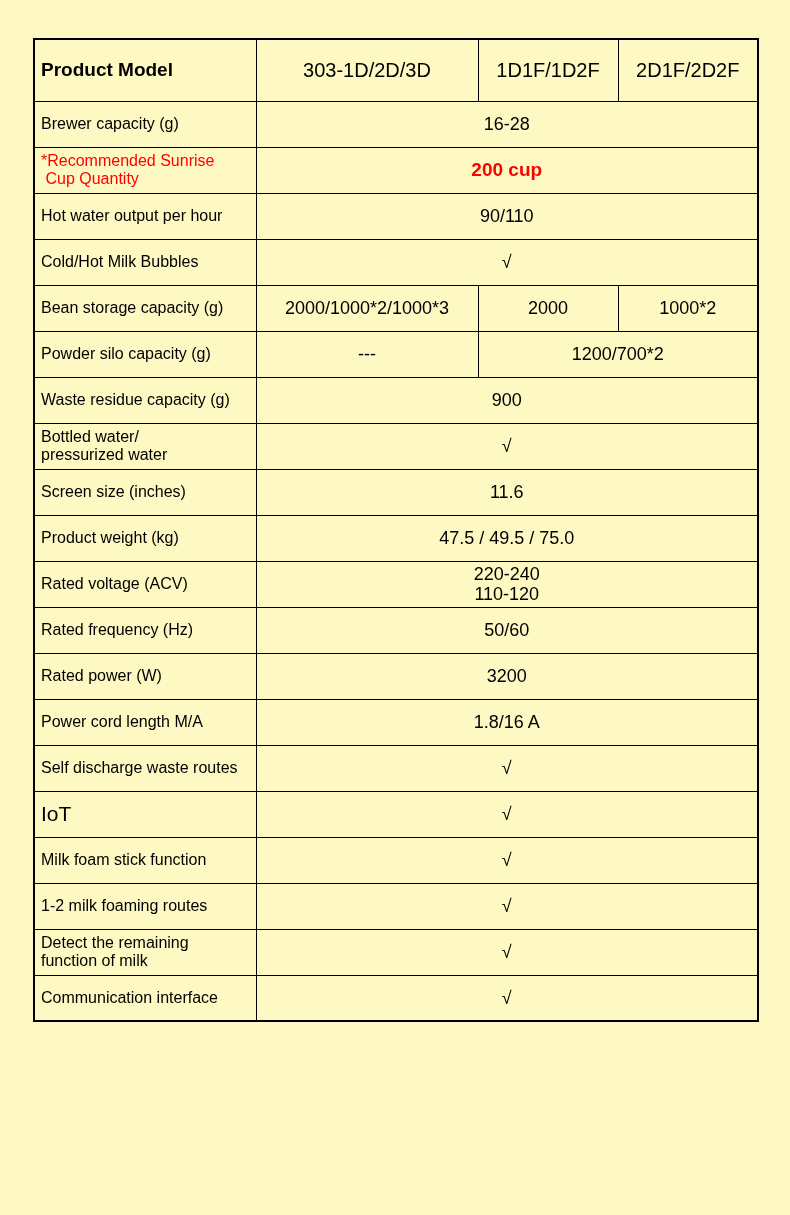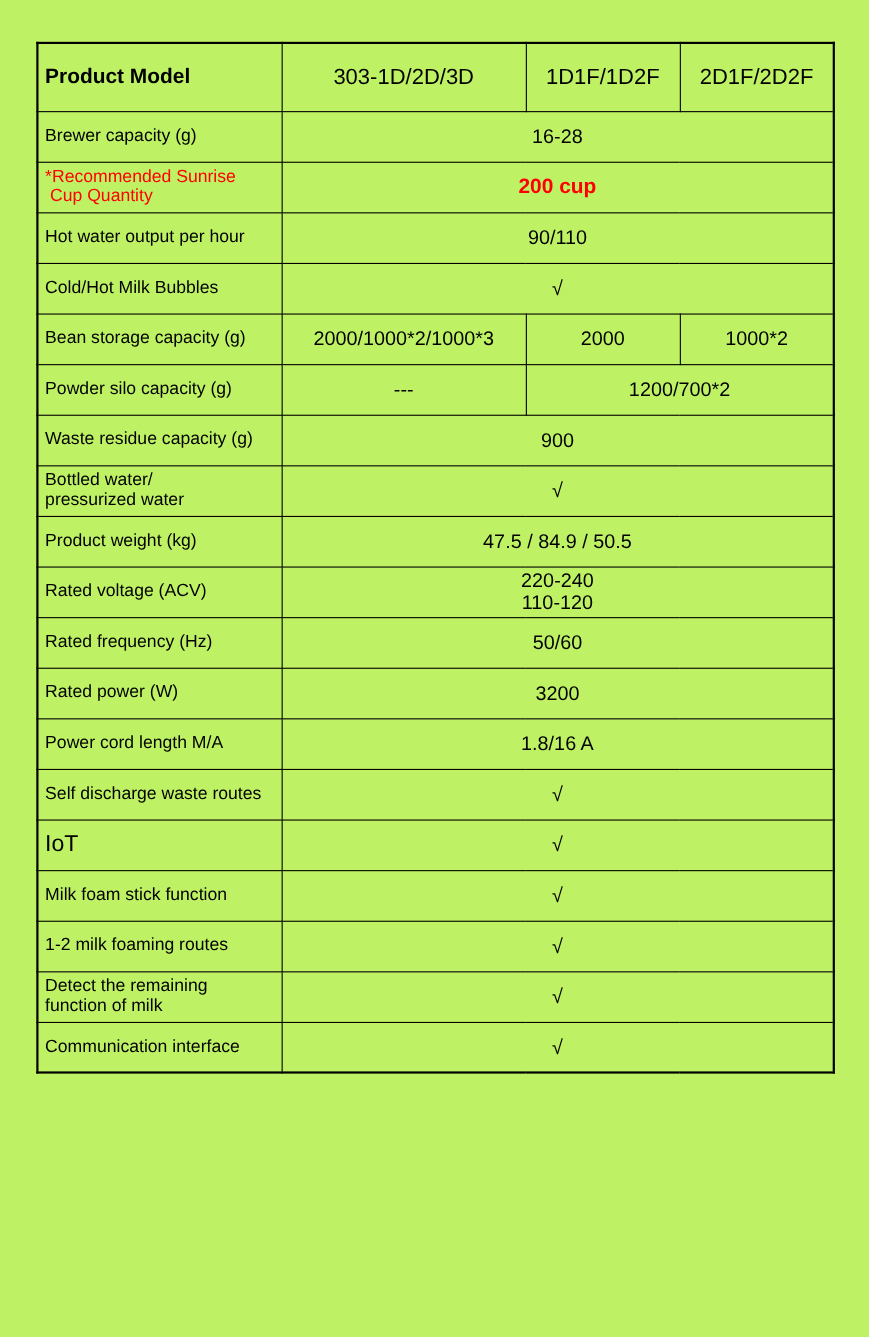--- a/index.html
+++ b/index.html
@@ -6,21 +6,21 @@
     margin: 0;
     padding: 0;
     background: #ffffff;
     font-family: "Liberation Sans", sans-serif;
     color: #000000;
   }
   .page {
     position: relative;
     width: 790px;
     height: 1215px;
-    background: #bef264;
+    background: #fef9c3;
     overflow: hidden;
   }
   table.spec {
     position: absolute;
     left: 33px;
     top: 38px;
     width: 724px;
     border-collapse: collapse;
     table-layout: fixed;
     border: 2px solid #000000;
@@ -125,25 +125,29 @@
         <td class="label">Waste residue capacity (g)</td>
         <td class="value" colspan="3">900</td>
       </tr>
 
       <tr class="row">
         <td class="label">Bottled water/
 pressurized water</td>
         <td class="value" colspan="3">√</td>
       </tr>
 
+      <tr class="row">
+        <td class="label">Screen size (inches)</td>
+        <td class="value" colspan="3">11.6</td>
+      </tr>
 
 
       <tr class="row">
         <td class="label">Product weight (kg)</td>
-        <td class="value" colspan="3">47.5 / 84.9 / 50.5</td>
+        <td class="value" colspan="3">47.5 / 49.5 / 75.0</td>
       </tr>
 
       <tr class="row">
         <td class="label">Rated voltage (ACV)</td>
         <td class="value" colspan="3">220-240
 110-120</td>
       </tr>
 
       <tr class="row">
         <td class="label">Rated frequency (Hz)</td>

